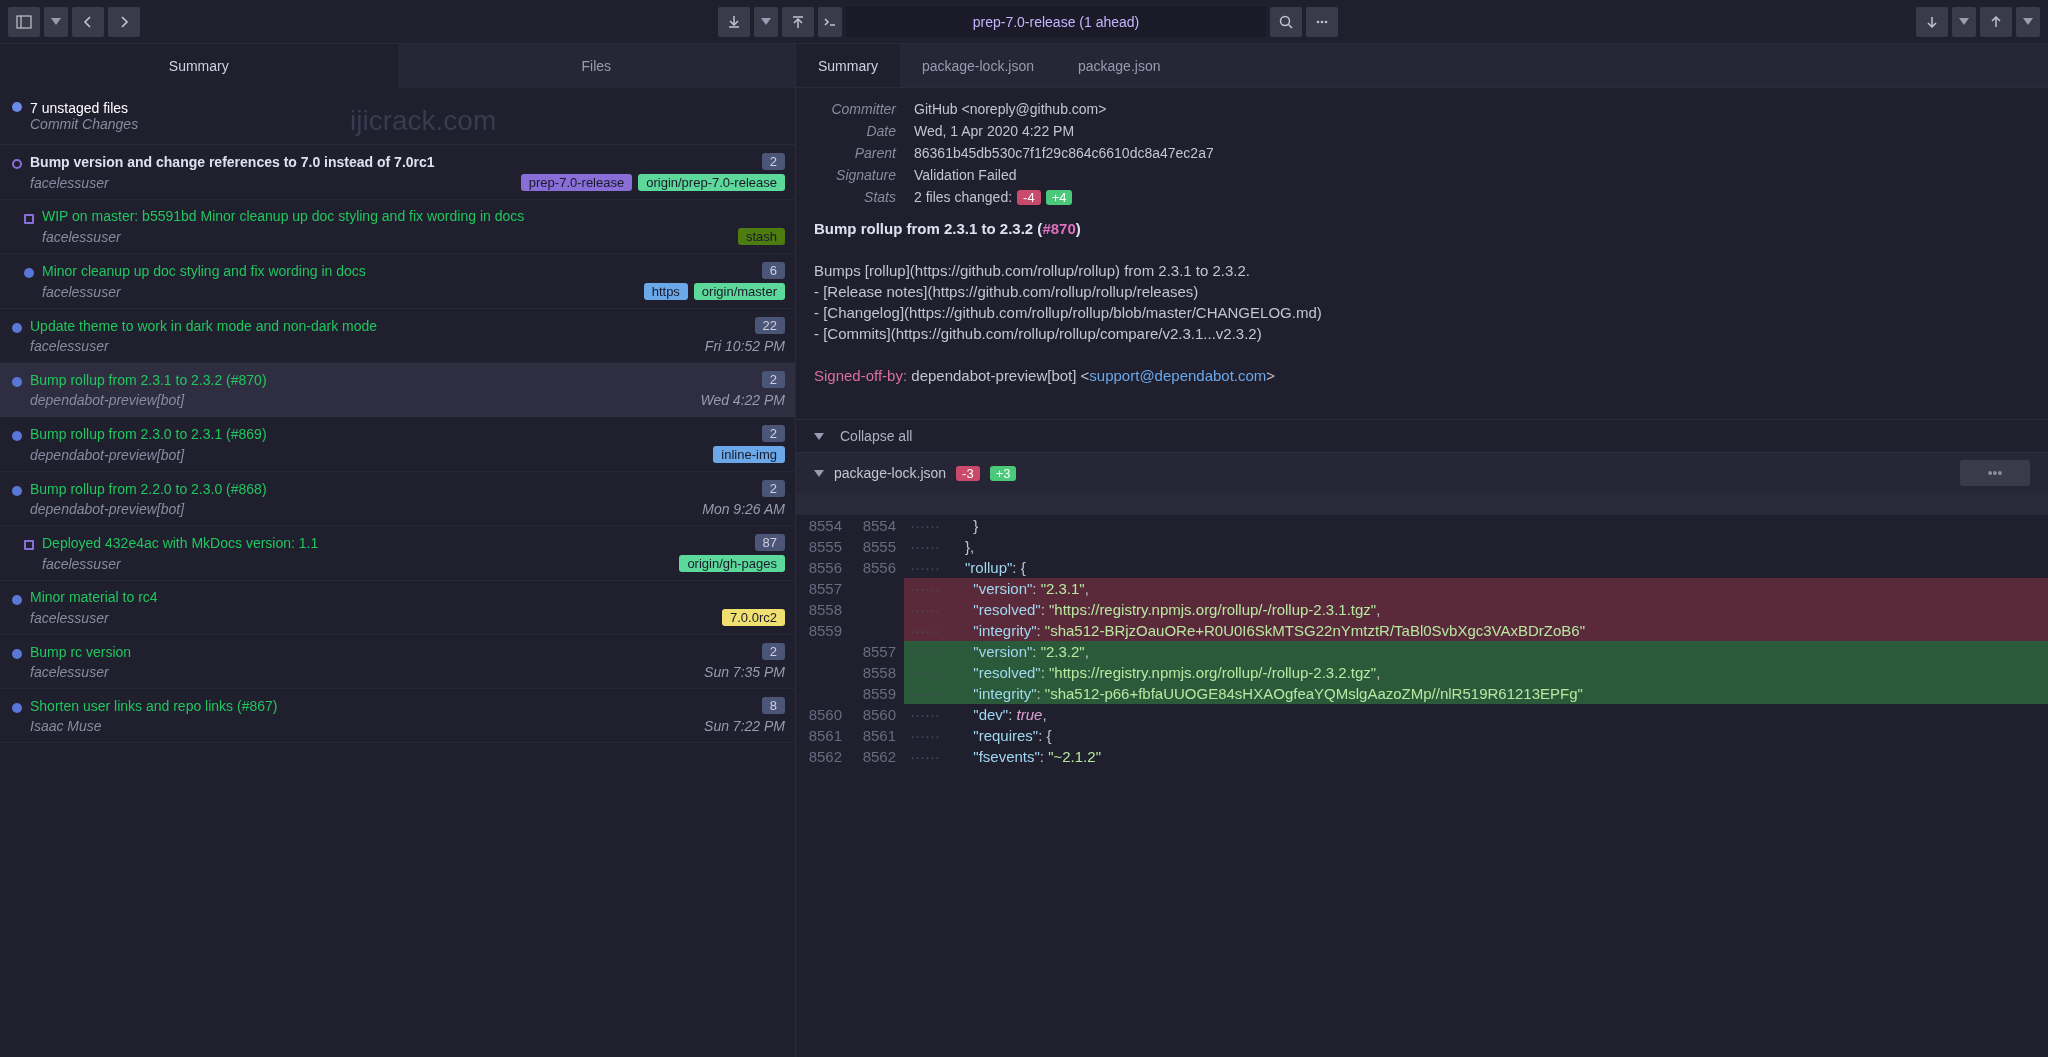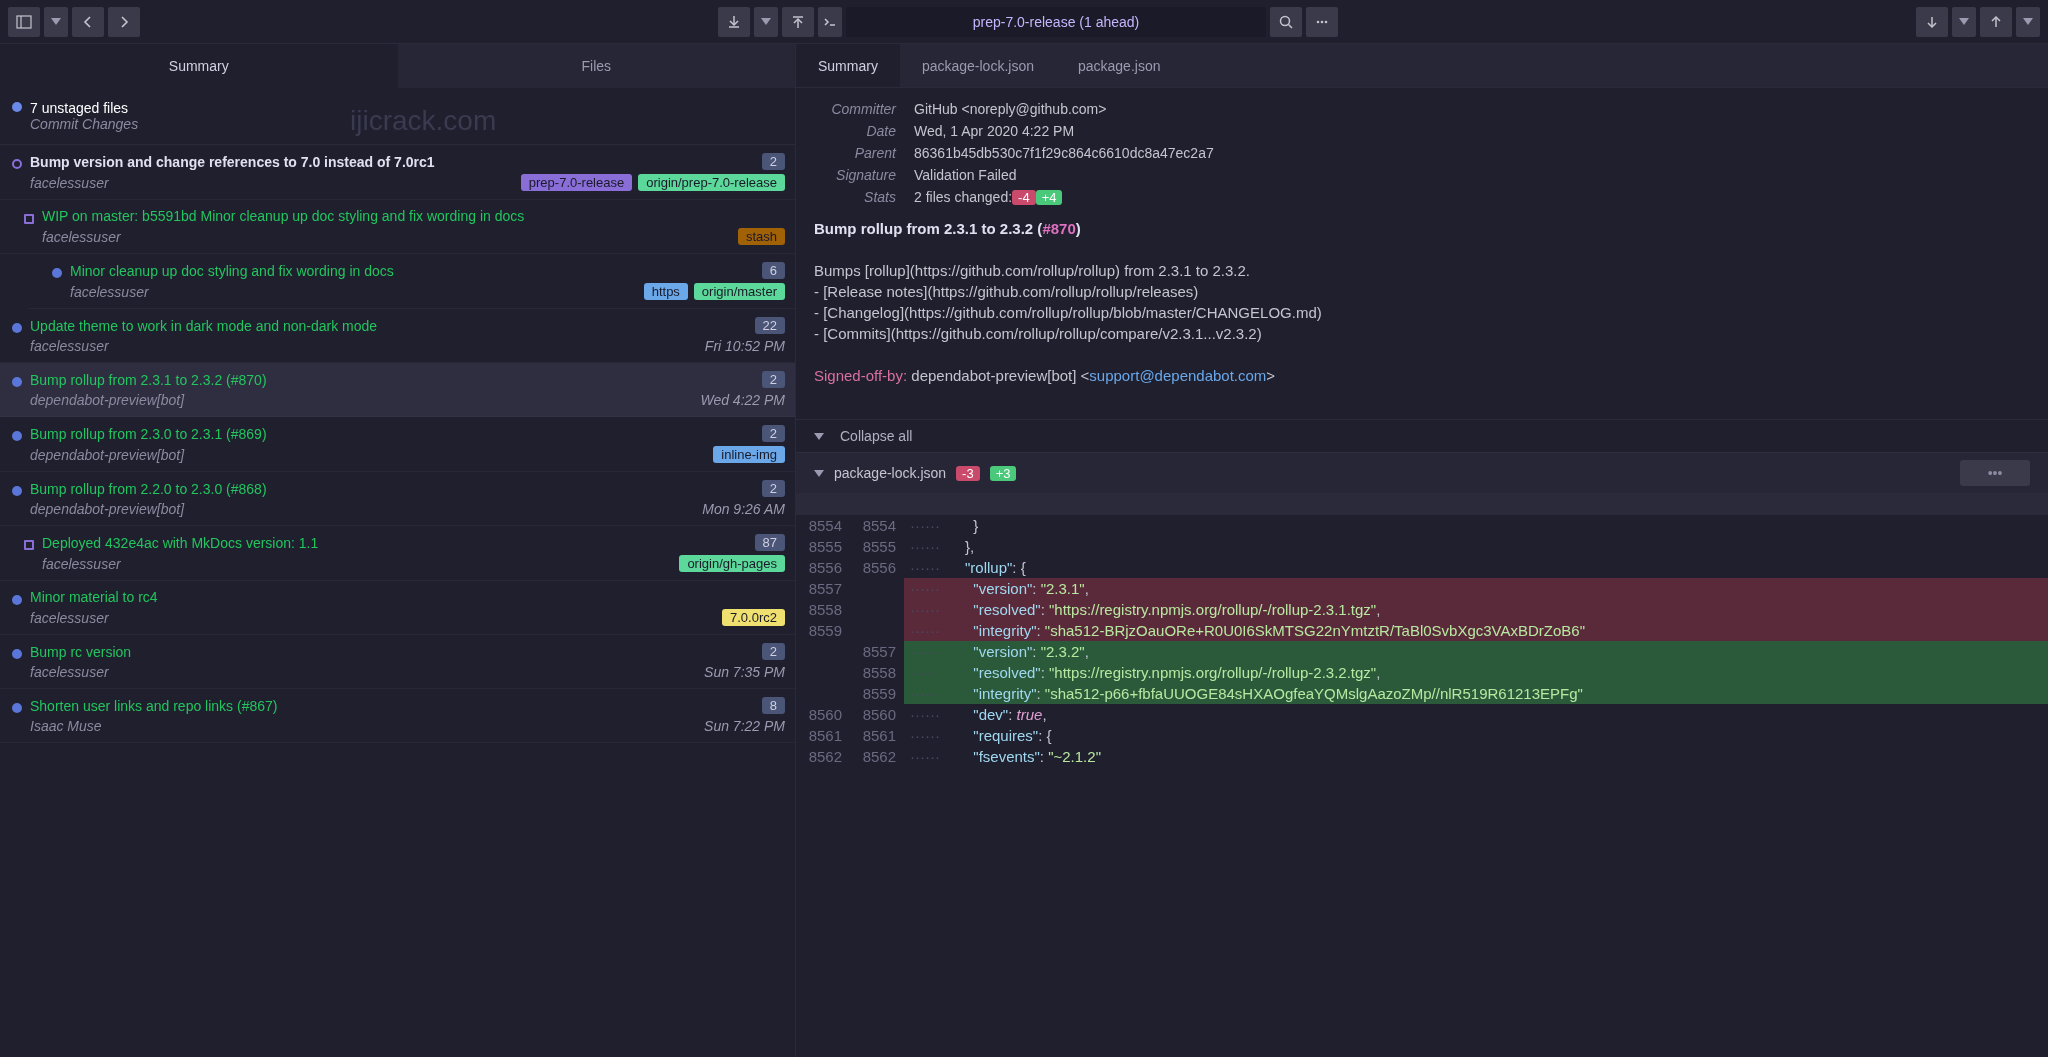--- a/index.html
+++ b/index.html
@@ -25,34 +25,34 @@
 .commit .title.bold { font-weight:600; color:#e0e0f0; }
 .commit .row2 { display:flex; align-items:center; gap:6px; margin-top:4px; }
 .commit .author { color:#8a8aa0; font-style:italic; flex:1; }
 .commit .time { color:#9a9ab0; font-style:italic; }
 .commit.selected { background:#2e2e40; }
 .pill { padding:1px 8px; border-radius:3px; font-size:13px; font-weight:500; }
 .pill-count { background:#4a5578; color:#d0d0e0; min-width:22px; text-align:center; }
 .pill-purple { background:#8a6ed8; color:#1a1a28; }
 .pill-green { background:#5bd89a; color:#1a1a28; }
 .pill-blue { background:#6aa8ea; color:#1a1a28; }
-.pill-orange { background:#a16207; color:#1a1a28; }
+.pill-orange { background:#4d7c0f; color:#1a1a28; }
 .pill-yellow { background:#f0e070; color:#1a1a28; }
 .dot { position:absolute; left:12px; top:14px; width:10px; height:10px; border-radius:50%; background:#5a76d8; }
 .dot.hollow { background:#1f1f2e; border:2px solid #8a6ed8; }
 .dot.square { border-radius:1px; background:#1f1f2e; border:2px solid #8a6ed8; }
 .right { flex:1; display:flex; flex-direction:column; background:#1f1f2e; overflow:hidden; }
 .filetabs { height:44px; display:flex; background:#262636; border-bottom:1px solid #2a2a3a; }
 .ftab { padding:0 22px; display:flex; align-items:center; color:#9a9ab0; cursor:pointer; }
 .ftab.active { background:#1f1f2e; color:#d0d0e0; }
 .meta { padding:10px 18px; }
 .metarow { display:flex; padding:3px 0; }
 .metalabel { width:100px; text-align:right; color:#8a8aa0; font-style:italic; padding-right:18px; }
 .metaval { color:#c5c5d0; }
-.diffstat { display:inline-flex; align-items:center; }
+.diffstat { display:inline-flex; gap:5px; align-items:center; }
 .statpill { padding:0 6px; border-radius:3px; font-size:13px; font-weight:500; }
 .statm { background:#c94a6a; color:#fff; }
 .statp { background:#4ac97a; color:#fff; }
 .msg { padding:0 18px 12px; font-family:Menlo,Consolas,monospace; font-size:15px; line-height:1.4; }
 .msg .h { font-weight:700; color:#e0e0f0; }
 .msg .pr { color:#e070c0; }
 .msg .sig { color:#d870a0; }
 .msg .at { color:#6aa8ea; }
 .collapsebar { padding:8px 18px; display:flex; align-items:center; gap:16px; color:#b0b0c0; cursor:pointer; border-top:1px solid rgba(60,60,80,.4); }
 .fileheader { padding:7px 18px; display:flex; align-items:center; gap:10px; background:#262636; border-top:1px solid rgba(60,60,80,.4); }
@@ -183,21 +183,21 @@
         <div class="commit" style="padding-left: 42px;">
           <span class="dot square" style="left:24px"></span>
           <div class="row1">
             <span class="title">WIP on master: b5591bd Minor cleanup up doc styling and fix wording in docs</span>
           </div>
           <div class="row2">
             <span class="author">facelessuser</span>
             <span class="pill pill-orange">stash</span>
           </div>
         </div>
-        <div class="commit" style="padding-left: 42px; margin-left: 28px;">
+        <div class="commit" style="padding-left: 42px;">
           <span class="dot" style="left:24px"></span>
           <div class="row1">
             <span class="title">Minor cleanup up doc styling and fix wording in docs</span>
             <span class="pill pill-count">6</span>
           </div>
           <div class="row2">
             <span class="author">facelessuser</span>
             <span class="pill pill-blue">https</span>
             <span class="pill pill-green">origin/master</span>
           </div>

